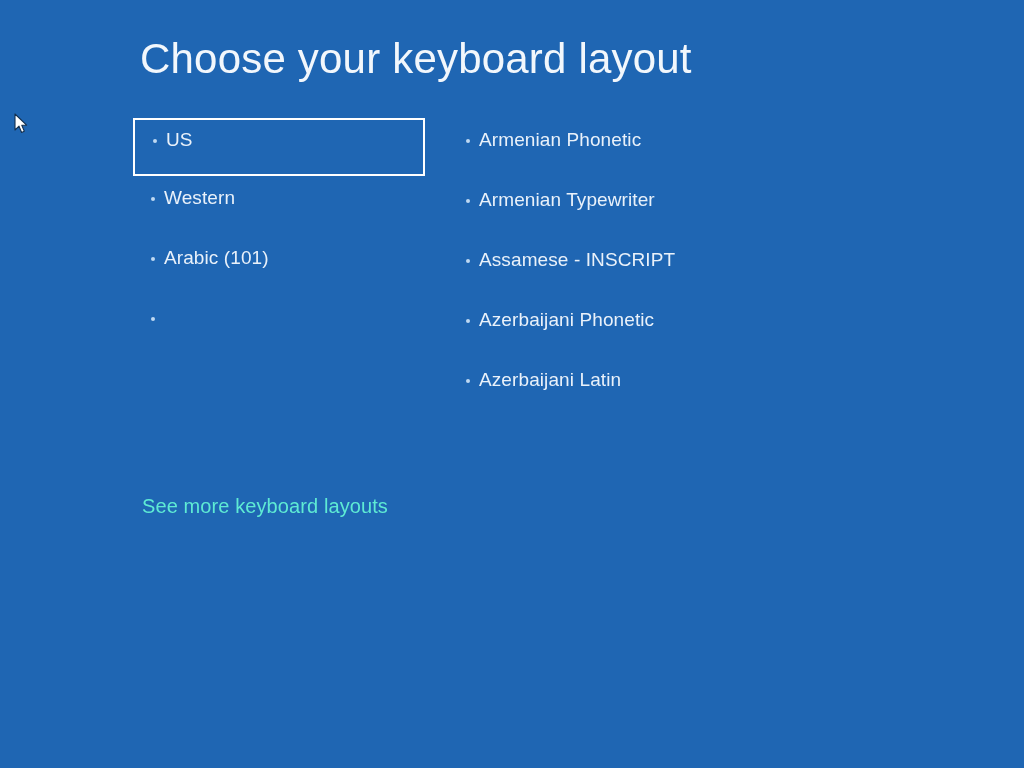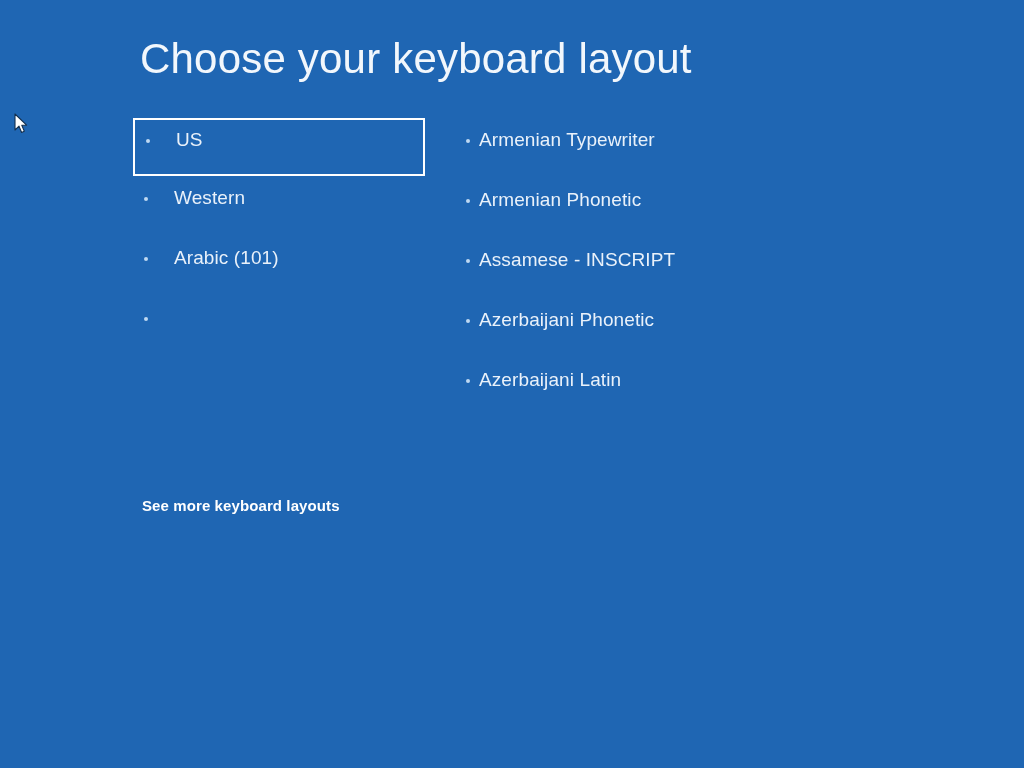--- a/index.html
+++ b/index.html
@@ -50,21 +50,21 @@
   
   .layout-item {
     position: relative;
     height: 60px;
     display: flex;
     align-items: flex-start;
     padding-top: 10px;
     cursor: default;
   }
 
-  #column-left .layout-item  { padding-left: 11px; gap: 17px; }
+  #column-left .layout-item  { padding-left: 18px; }
   #column-right .layout-item { padding-left: 2px; }
 
   .bullet {
     flex: 0 0 auto;
     width: 4px;
     height: 4px;
     border-radius: 50%;
     background: #bfd9f2;
     margin-top: 11px;
     margin-right: 9px;
@@ -87,24 +87,24 @@
     padding-top: 8px;
     padding-left: 9px;
   }
   .layout-item.focused .bullet { margin-top: 11px; }
 
   
   #see-more-link {
     position: absolute;
     left: 142px;
     top: 494px;
-    font-size: 15px;
-    font-weight: 700;
+    font-size: 20px;
+    font-weight: 400;
     line-height: 24px;
-    color: #ffffff;
+    color: #5eead4;
     white-space: nowrap;
     cursor: pointer;
     letter-spacing: 0.1px;
   }
 
   
   #mouse-cursor {
     position: absolute;
     left: 14px;
     top: 113px;
@@ -142,26 +142,26 @@
     <div class="layout-item">
       <span class="bullet"></span>
     </div>
 
   </div>
 
   <div class="column" id="column-right">
 
     <div class="layout-item">
       <span class="bullet"></span>
-      <span class="layout-label">Armenian Typewriter</span>
+      <span class="layout-label">Armenian Phonetic</span>
     </div>
 
     <div class="layout-item">
       <span class="bullet"></span>
-      <span class="layout-label">Armenian Phonetic</span>
+      <span class="layout-label">Armenian Typewriter</span>
     </div>
 
 
     <div class="layout-item">
       <span class="bullet"></span>
       <span class="layout-label">Assamese - INSCRIPT</span>
     </div>
 
     <div class="layout-item">
       <span class="bullet"></span>

